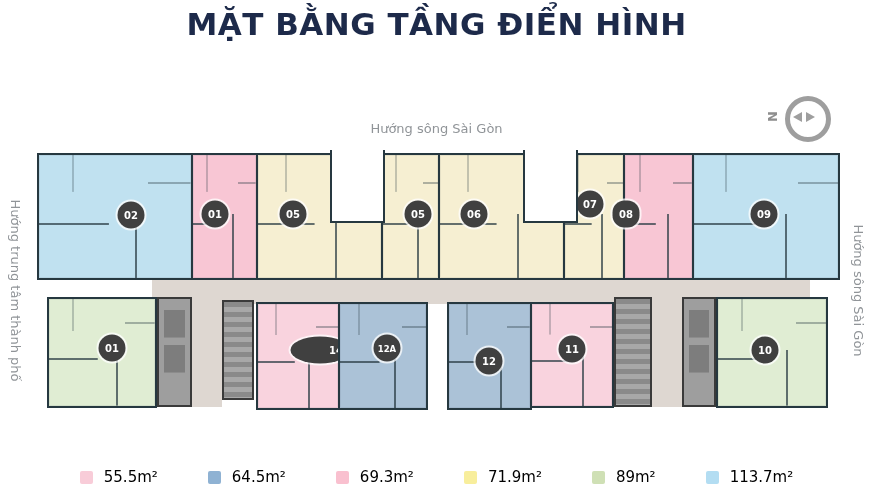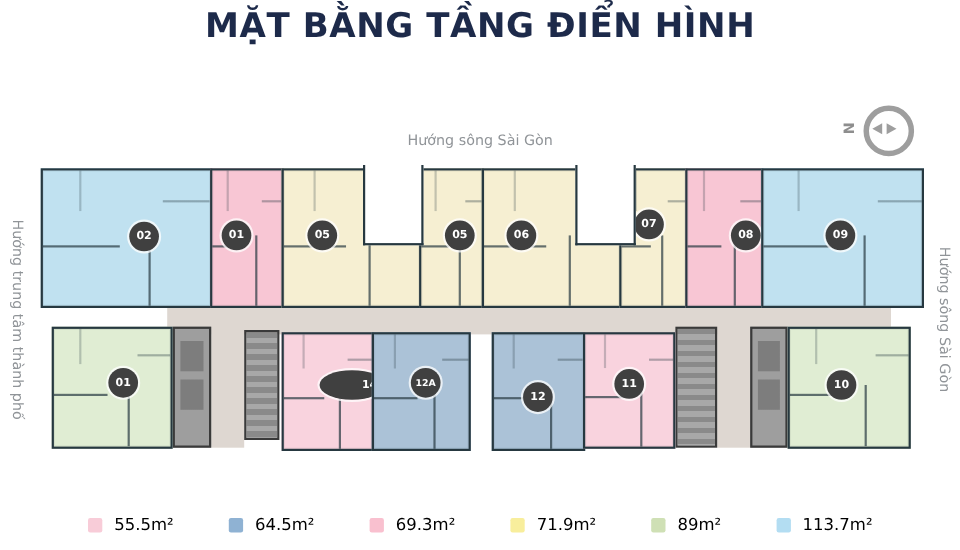--- a/index.html
+++ b/index.html
@@ -119,21 +119,21 @@
         <div class="badge" style="left: 215px; top: 214px;">01</div>
         <div class="unit" title="71.9m²" style="left: 256px; top: 153px; width: 127px; height: 127px; background-color: rgb(246, 239, 210);"></div>
         <div class="badge" style="left: 293px; top: 214px;">05</div>
         <div class="unit" title="71.9m²" style="left: 381px; top: 153px; width: 59px; height: 127px; background-color: rgb(246, 239, 210);"></div>
         <div class="badge" style="left: 418px; top: 214px;">05</div>
         <div class="unit" title="71.9m²" style="left: 438px; top: 153px; width: 127px; height: 127px; background-color: rgb(246, 239, 210);"></div>
         <div class="badge" style="left: 474px; top: 214px;">06</div>
         <div class="unit" title="71.9m²" style="left: 563px; top: 153px; width: 62px; height: 127px; background-color: rgb(246, 239, 210);"></div>
         <div class="badge" style="left: 590px; top: 204px;">07</div>
         <div class="unit" title="69.3m²" style="left: 623px; top: 153px; width: 71px; height: 127px; background-color: rgb(248, 198, 212);"></div>
-        <div class="badge" style="left: 678px; top: 214px;">08</div>
+        <div class="badge" style="left: 626px; top: 214px; border-radius: 12px;">08</div>
         <div class="unit" title="113.7m²" style="left: 692px; top: 153px; width: 148px; height: 127px; background-color: rgb(192, 225, 240);"></div>
         <div class="badge" style="left: 764px; top: 214px;">09</div>
         <div class="unit" title="89m²" style="left: 47px; top: 297px; width: 110px; height: 111px; background-color: rgb(224, 237, 211);"></div>
         <div class="badge" style="left: 112px; top: 348px;">01</div>
         <div class="unit" title="55.5m²" style="left: 256px; top: 302px; width: 84px; height: 108px; background-color: rgb(249, 211, 222);"></div>
         <div class="badge" style="left: 320px; top: 350px; padding-left: 32px;">14</div>
         <div class="unit" title="64.5m²" style="left: 338px; top: 302px; width: 90px; height: 108px; background-color: rgb(171, 194, 215);"></div>
         <div class="badge" style="left: 387px; top: 348px; font-size: 8.5px;">12A</div>
         <div class="unit" title="64.5m²" style="left: 447px; top: 302px; width: 85px; height: 108px; background-color: rgb(171, 194, 215);"></div>
         <div class="badge" style="left: 489px; top: 349px; margin-top: 12px;">12</div>

